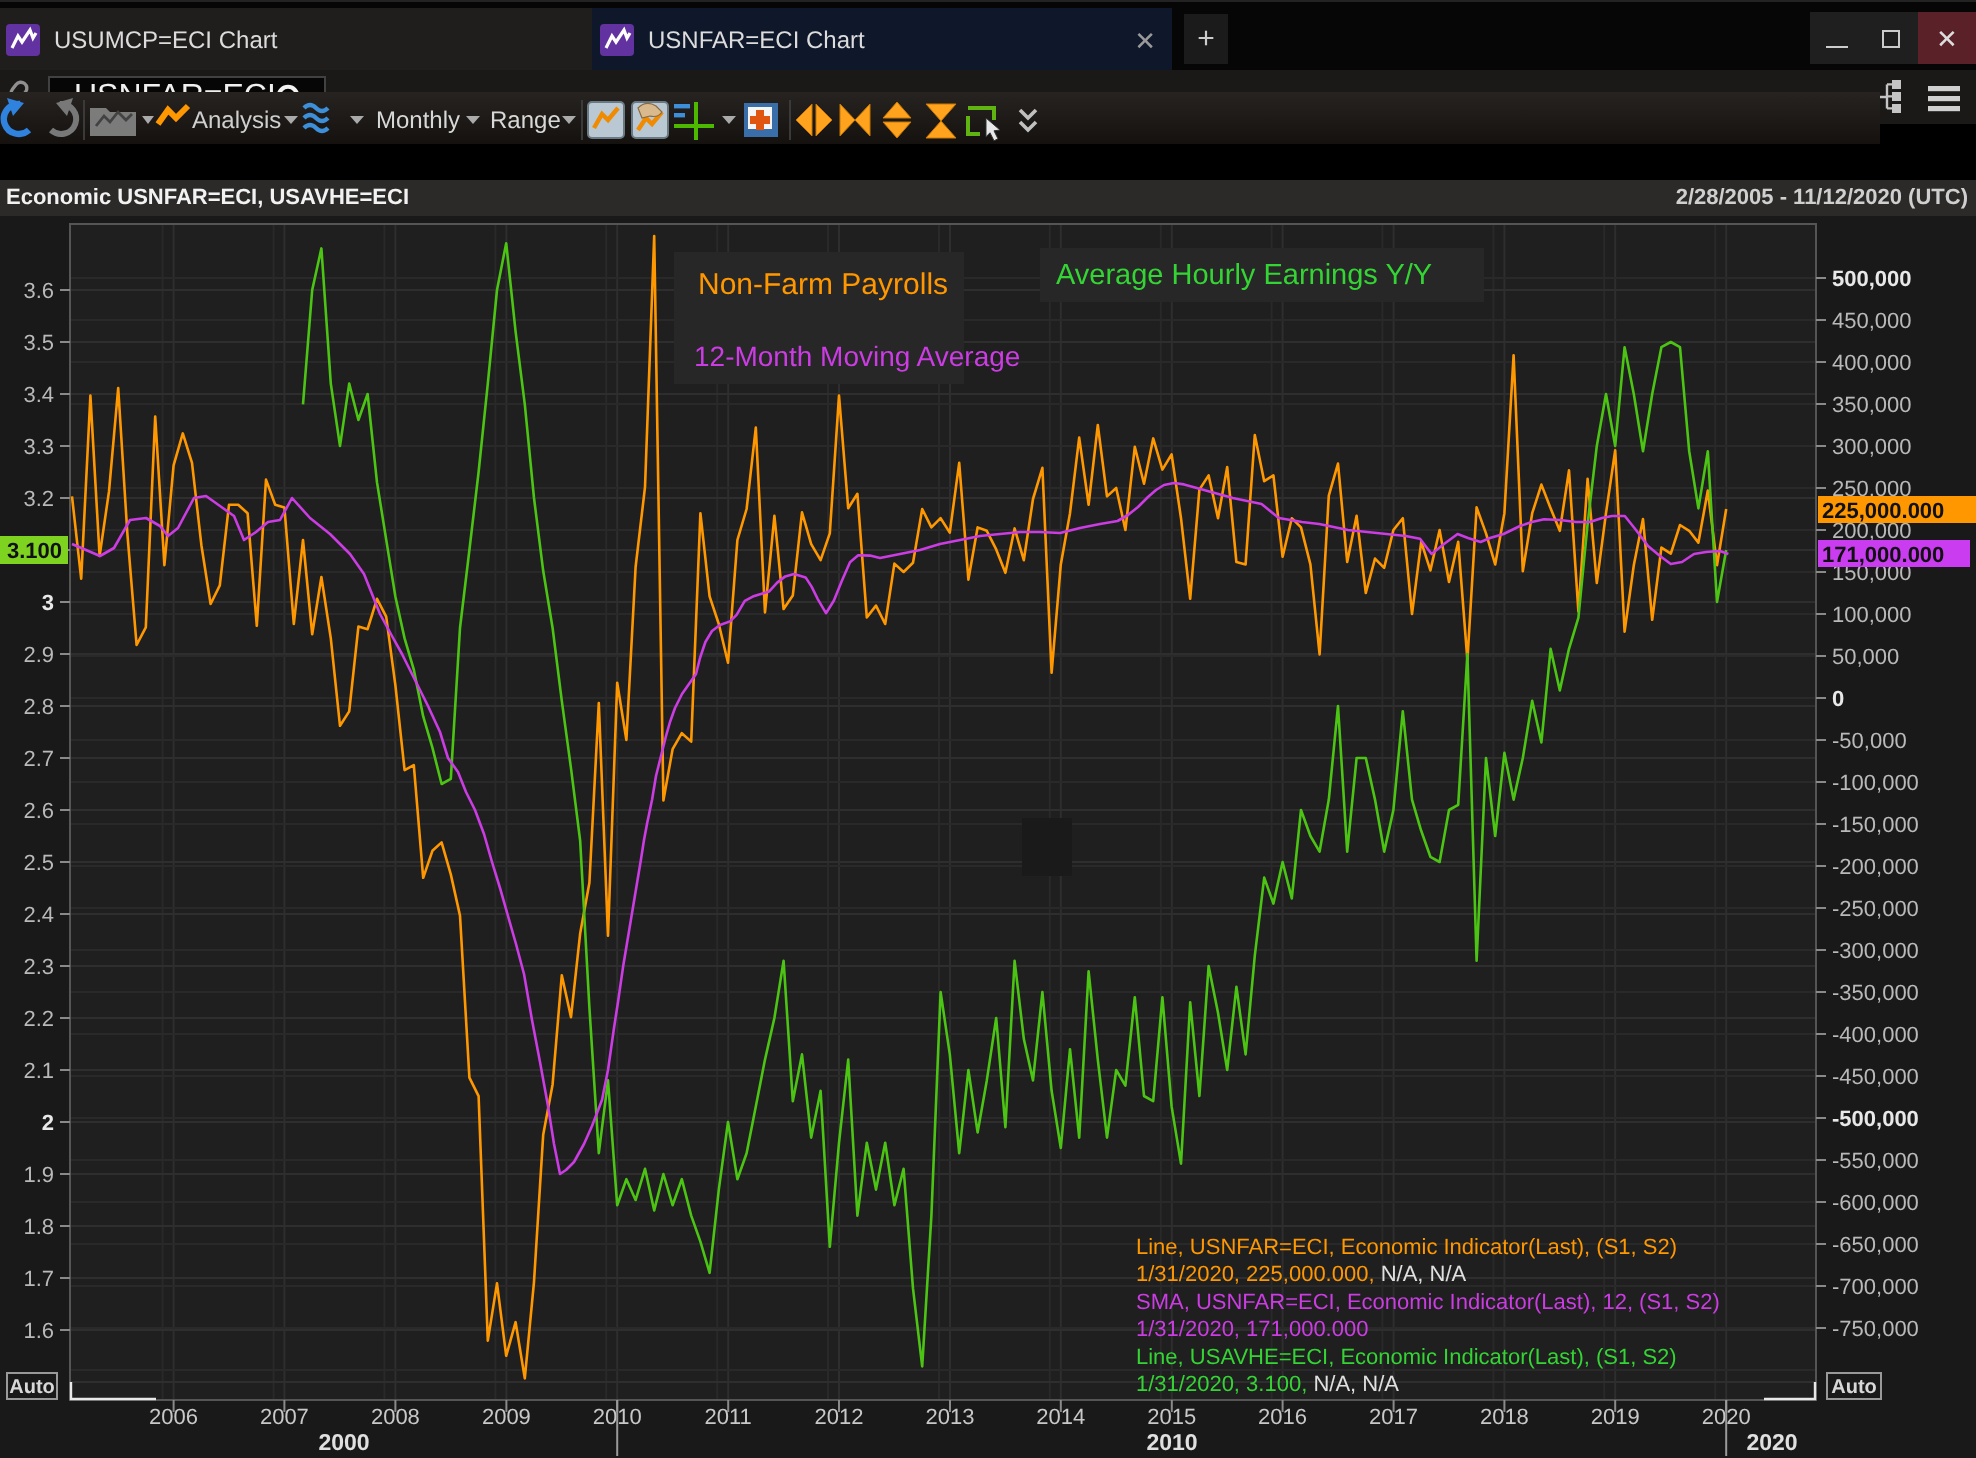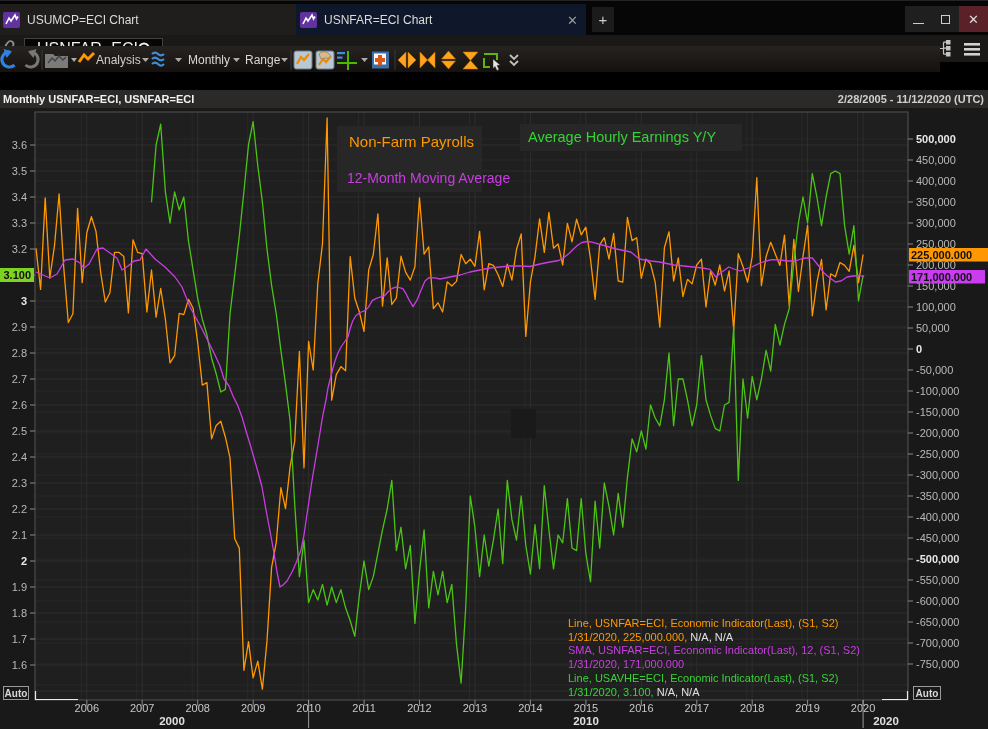--- a/index.html
+++ b/index.html
@@ -138,21 +138,21 @@
 
   <path d="M484 6 h13 v6 M490 19 h-6 v-9" fill="none" stroke="#5fb412" stroke-width="2"></path>
   <path d="M493 11 l7 6 l-3 0.4 l2 4 l-2 1 l-2 -4 l-2 2 z" fill="#e8e8e8" stroke="#333" stroke-width="0.5"></path>
 
   <g stroke="#c0c0c0" stroke-width="1.8" fill="none">
         <path d="M510 7 l4 4 l4 -4"></path>
         <path d="M510 13 l4 4 l4 -4"></path>
       </g>
  </svg>
 </div>
-<div class="chead"><span style="padding-left:3px">Monthly USNFAR=ECI, USNFAR=ECI</span><span class="rt">2/28/2005 - 11/12/2020 (UTC)</span></div>
+<div class="chead"><span style="padding-left:3px">Economic USNFAR=ECI, USAVHE=ECI</span><span class="rt">2/28/2005 - 11/12/2020 (UTC)</span></div>
 <div class="chart"><svg width="988" height="621" viewBox="0 108 988 621" font-family="Liberation Sans, sans-serif">
       <rect x="0" y="108" width="988" height="621" fill="#191919"></rect>
       <rect x="35" y="112" width="873" height="588" fill="#1f1f1f"></rect>
       <g stroke="#2e2e2e" stroke-width="1">
         <line x1="86.8" y1="112" x2="86.8" y2="700"></line>
         <line x1="81.3" y1="112" x2="81.3" y2="700" stroke="#292929"></line>
         <line x1="142.2" y1="112" x2="142.2" y2="700"></line>
         <line x1="136.8" y1="112" x2="136.8" y2="700" stroke="#292929"></line>
         <line x1="197.7" y1="112" x2="197.7" y2="700"></line>
         <line x1="192.2" y1="112" x2="192.2" y2="700" stroke="#292929"></line>

